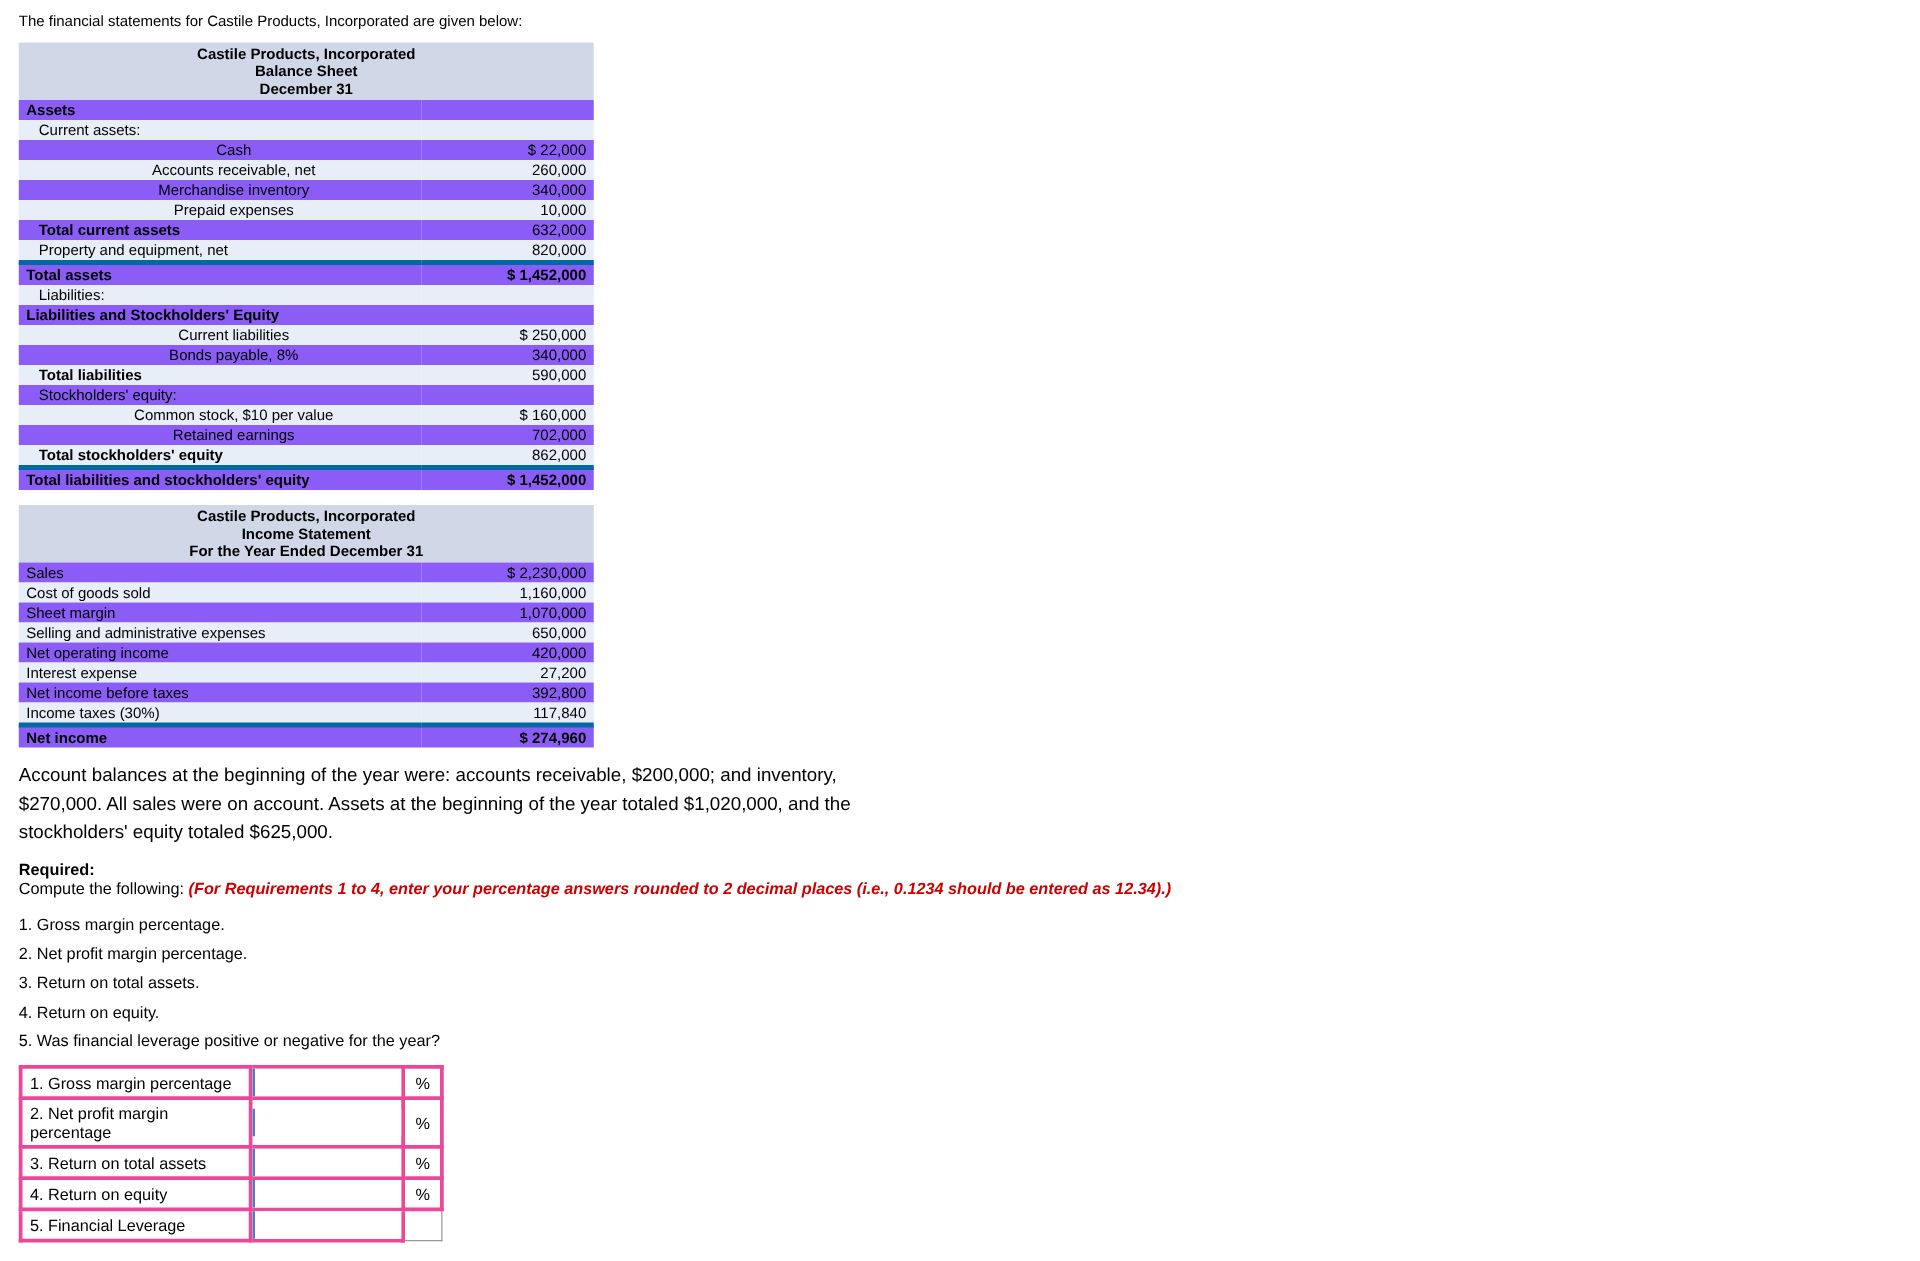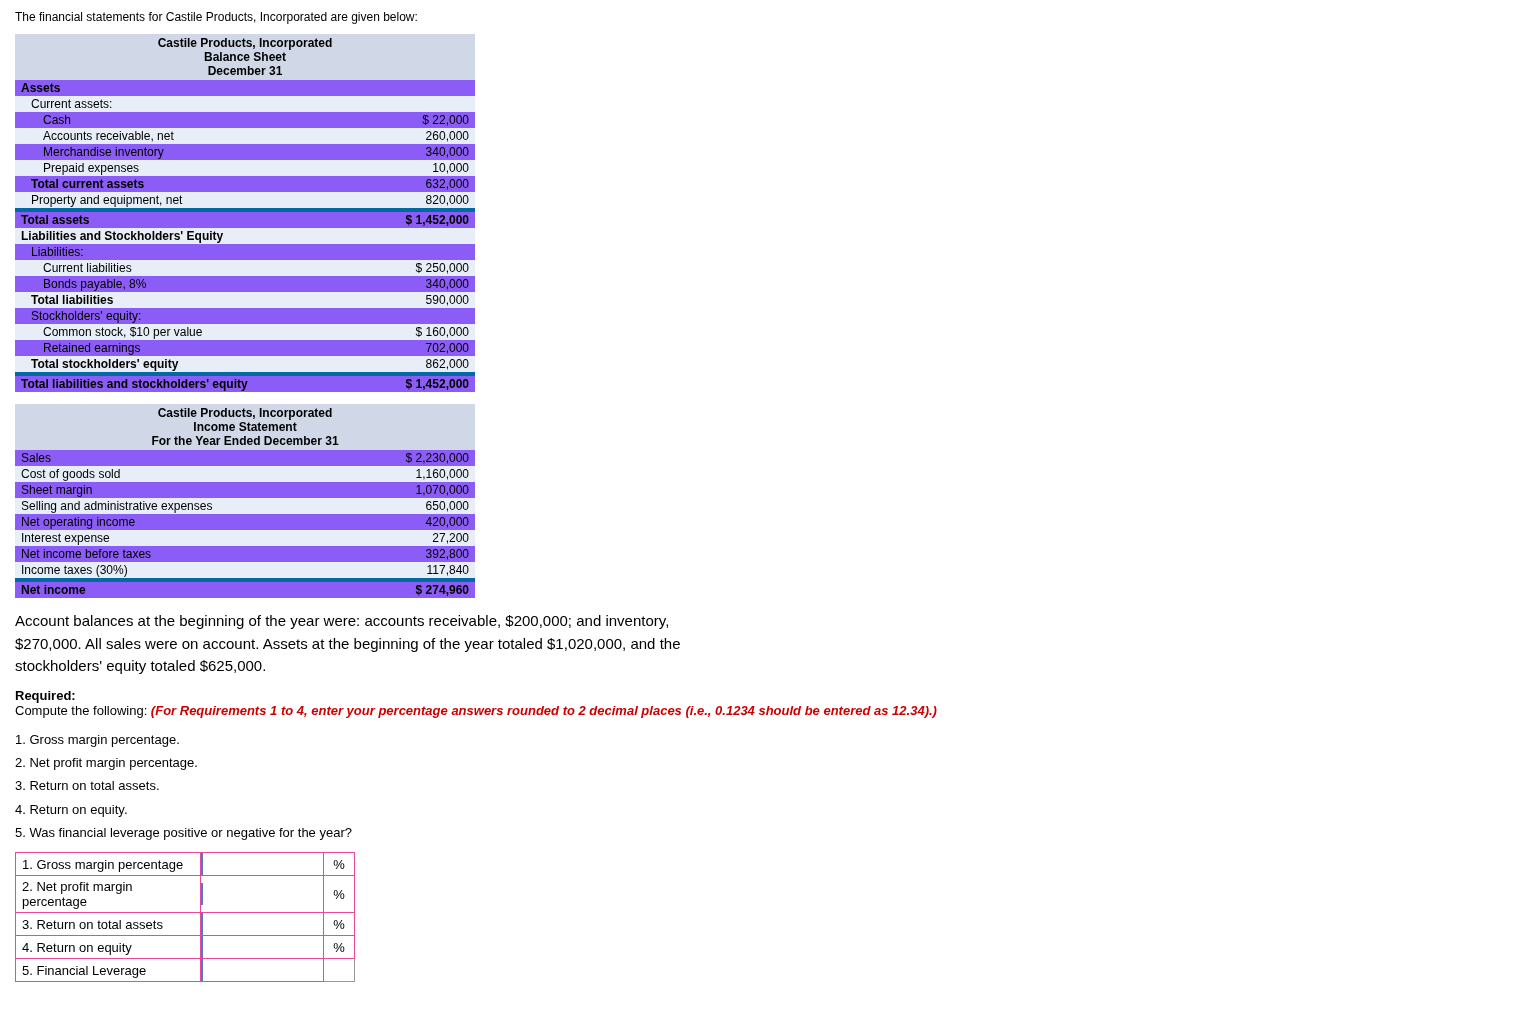--- a/index.html
+++ b/index.html
@@ -40,21 +40,21 @@
       padding: 1px 6px;
     }
     .financial-table .label-col {
       width: 280px;
     }
     .financial-table .value-col {
       text-align: right;
       width: 120px;
     }
     .financial-table .indent1 { padding-left: 16px; }
-    .financial-table .indent2 { padding-left: 28px; }
+    .financial-table .indent2 { padding-left: 28px; text-align: center; }
     .financial-table .section-header { font-weight: bold; }
     .financial-table .total-row { font-weight: bold; }
     .financial-table .border-top td { border-top: 4px solid #0369a1; }
     .account-note {
       font-size: 15px;
       margin-bottom: 10px;
       max-width: 720px;
       line-height: 1.5;
     }
     .required-section {
@@ -80,21 +80,21 @@
     .answer-table {
       border-collapse: collapse;
       width: 340px;
       font-size: 13px;
       margin-top: 8px;
     }
     .answer-table tr {
       border: 1px solid #999;
     }
     .answer-table td {
-      border: 1px solid #ec4899;
+      border: 3px solid #ec4899;
       padding: 3px 6px;
     }
     .answer-table .label-cell {
       width: 180px;
       background: #fff;
     }
     .answer-table .input-cell {
       width: 120px;
       padding: 0;
     }
@@ -160,25 +160,25 @@
     </tr>
     <tr>
       <td class="label-col indent1">Property and equipment, net</td>
       <td class="value-col">820,000</td>
     </tr>
     <tr class="border-top">
       <td class="label-col total-row">Total assets</td>
       <td class="value-col total-row">$ 1,452,000</td>
     </tr>
     <tr>
-      <td class="label-col section-header" colspan="2">Liabilities and Stockholders' Equity</td>
-    </tr>
-    <tr>
       <td class="label-col indent1">Liabilities:</td>
       <td class="value-col"></td>
+    </tr>
+    <tr>
+      <td class="label-col section-header" colspan="2">Liabilities and Stockholders' Equity</td>
     </tr>
     <tr>
       <td class="label-col indent2">Current liabilities</td>
       <td class="value-col">$ 250,000</td>
     </tr>
     <tr>
       <td class="label-col indent2">Bonds payable, 8%</td>
       <td class="value-col">340,000</td>
     </tr>
     <tr>

